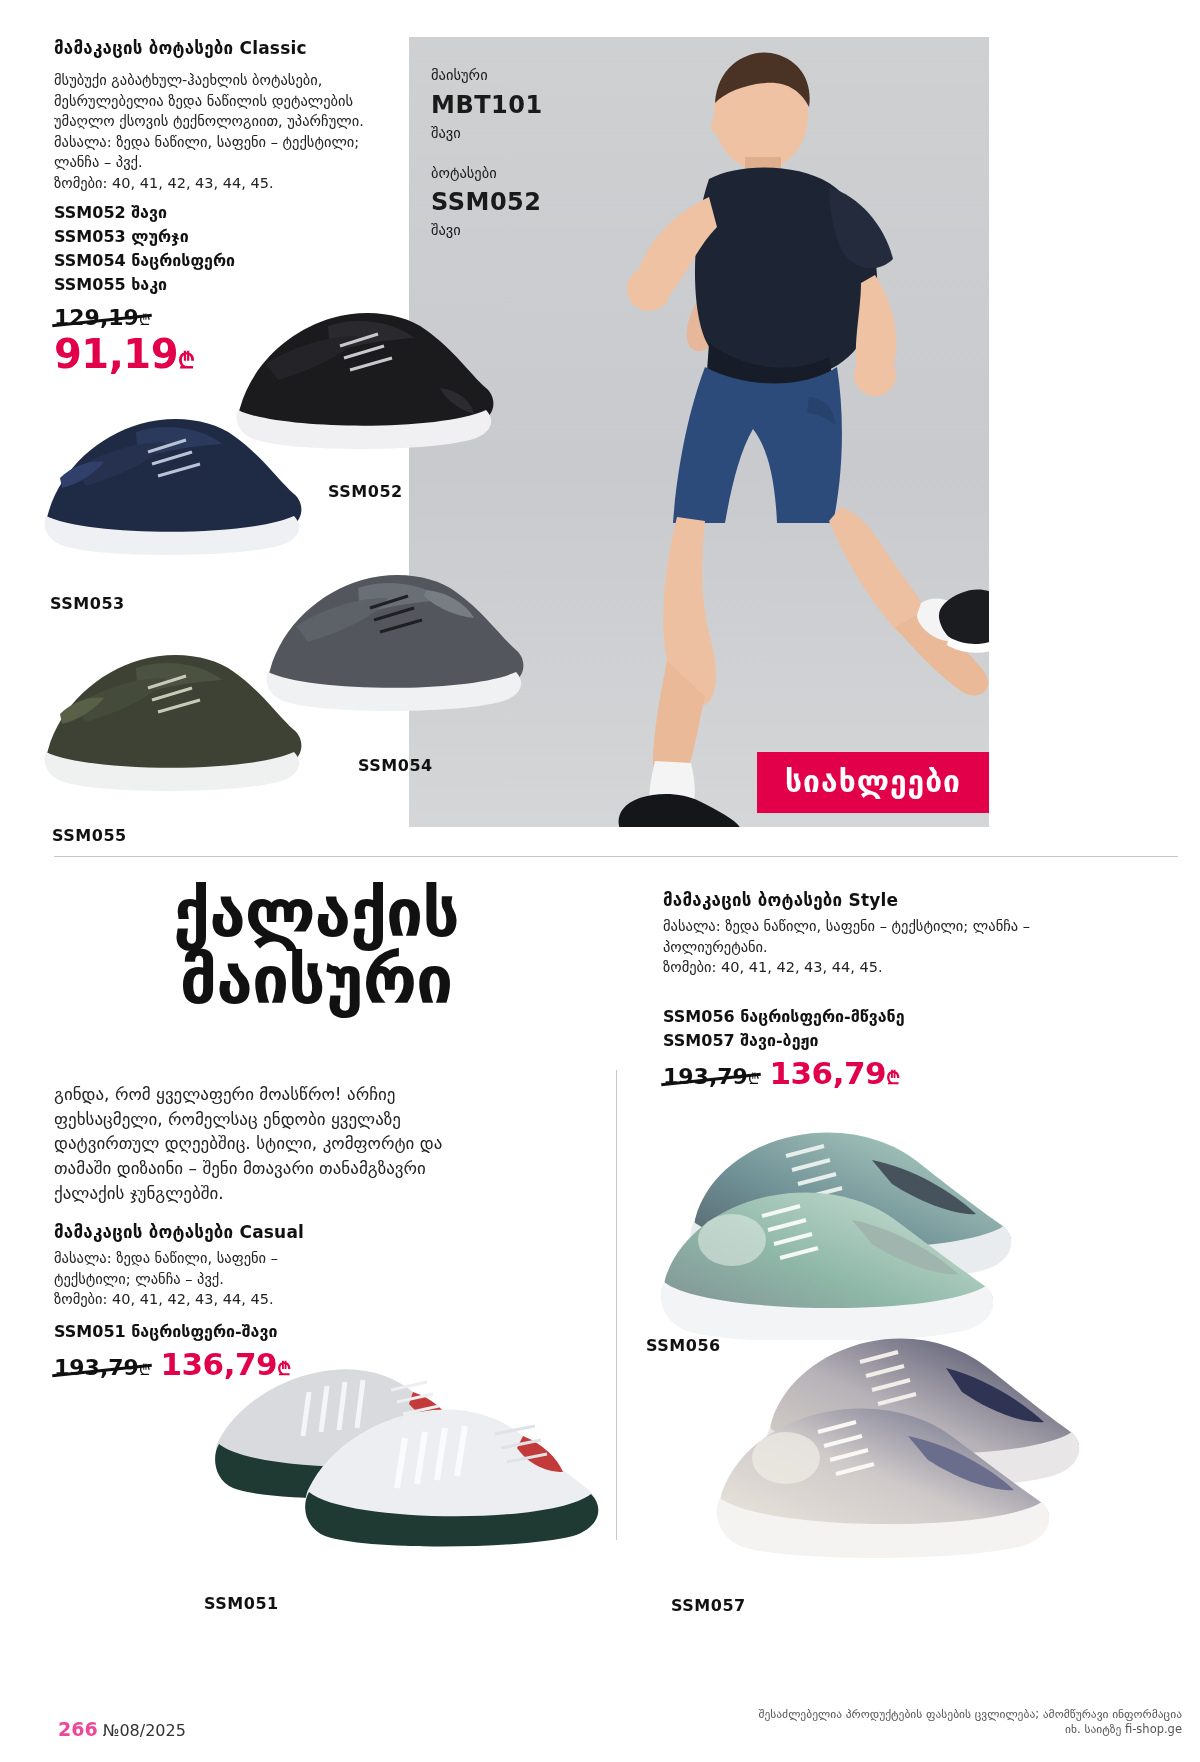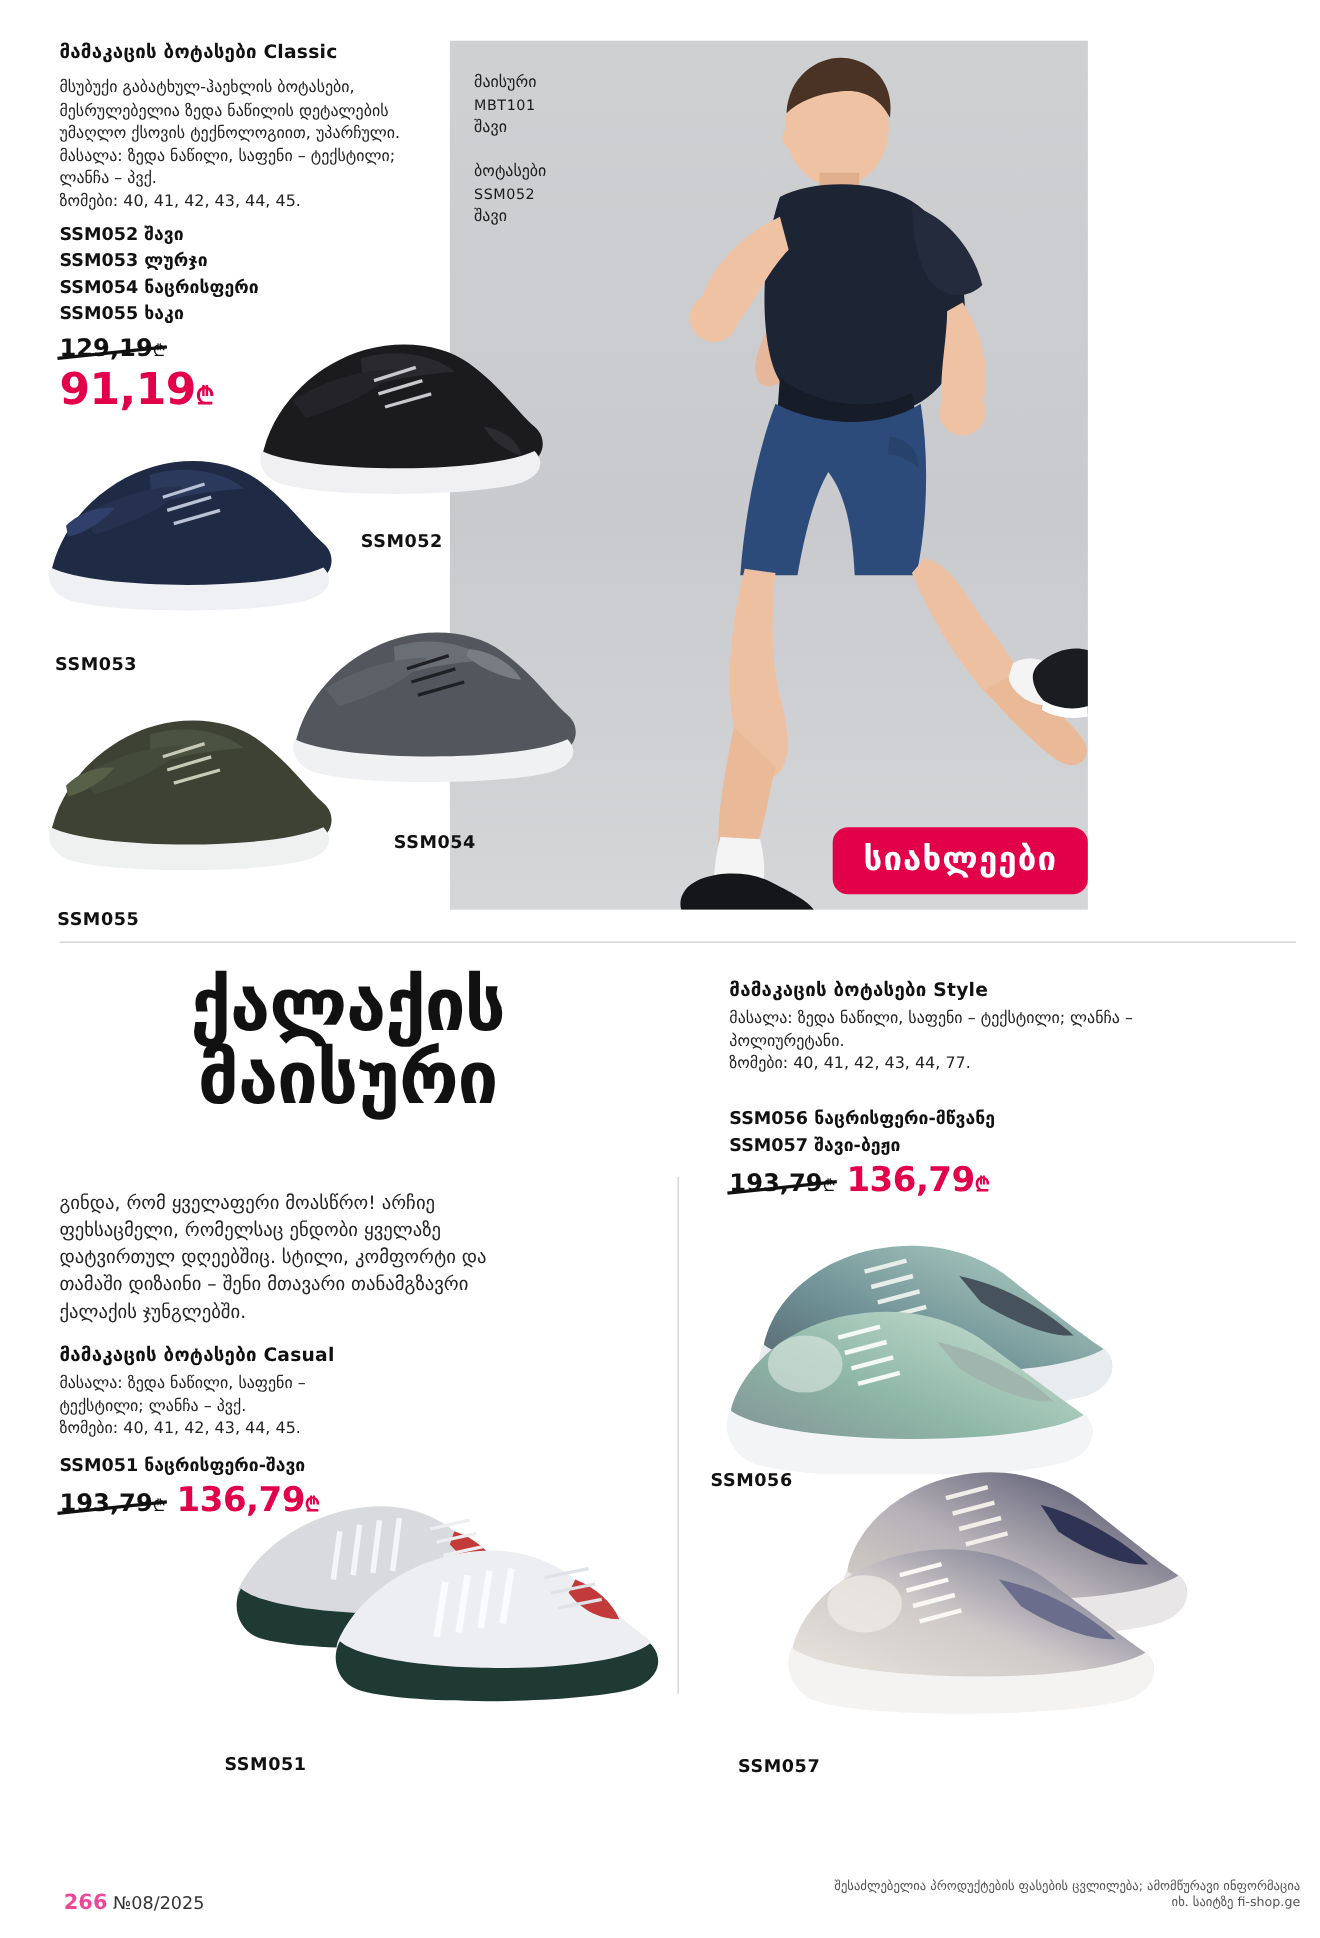--- a/index.html
+++ b/index.html
@@ -86,33 +86,32 @@
     overflow: hidden;
   }
   .hero-codes {
     position: absolute;
     left: 22px; top: 28px;
     font-size: 14.5px;
     line-height: 1.5;
     color: #1a1a1a;
     z-index: 5;
   }
-  .hero-codes .big { font-size: 13px; font-weight: normal; letter-spacing: 0.5px; }
+  .hero-codes .big { font-size: 24px; font-weight: bold; letter-spacing: 0.5px; }
 
   .badge {
     position: absolute;
     right: 0; bottom: 14px;
     background: #e2004b;
     color: #fff;
     font-size: 30px;
     font-weight: bold;
     letter-spacing: 1px;
     padding: 12px 28px 14px 28px;
     z-index: 6;
-    border-radius: 14px;
   }
 
   
   .runner { position: absolute; left: 0; top: 0; width: 580px; height: 790px; }
 
   
   .shoe { position: absolute; }
   .cap {
     position: absolute;
     font-size: 16px;
@@ -380,21 +379,21 @@
       <path d="M304 114 L 344 106"></path>
         <path d="M310 128 L 350 120"></path>
         <path d="M316 142 L 356 134"></path>
     </g>
   </svg>
   <div class="cap" style="left:188px; top:1594px;">SSM051</div>
 
   <div class="style-block">
     <div class="hdr">მამაკაცის ბოტასები Style</div>
     <div class="body-txt" style="white-space:pre-line;">მასალა: ზედა ნაწილი, საფენი – ტექსტილი; ლანჩა – პოლიურეტანი.
-ზომები: 40, 41, 42, 43, 44, 77.</div>
+ზომები: 40, 41, 42, 43, 44, 45.</div>
     <div class="code-line" style="margin-top:27px;">
       <span>SSM056</span>
       <span>ნაცრისფერი-მწვანე</span>
     </div>
     <div class="code-line">
       <span>SSM057</span>
       <span>შავი-ბეჟი</span>
     </div>
     <div class="price-row" style="margin-top:6px;">
       <span class="old-price"><span>193,79</span><span class="lari">₾</span></span>

